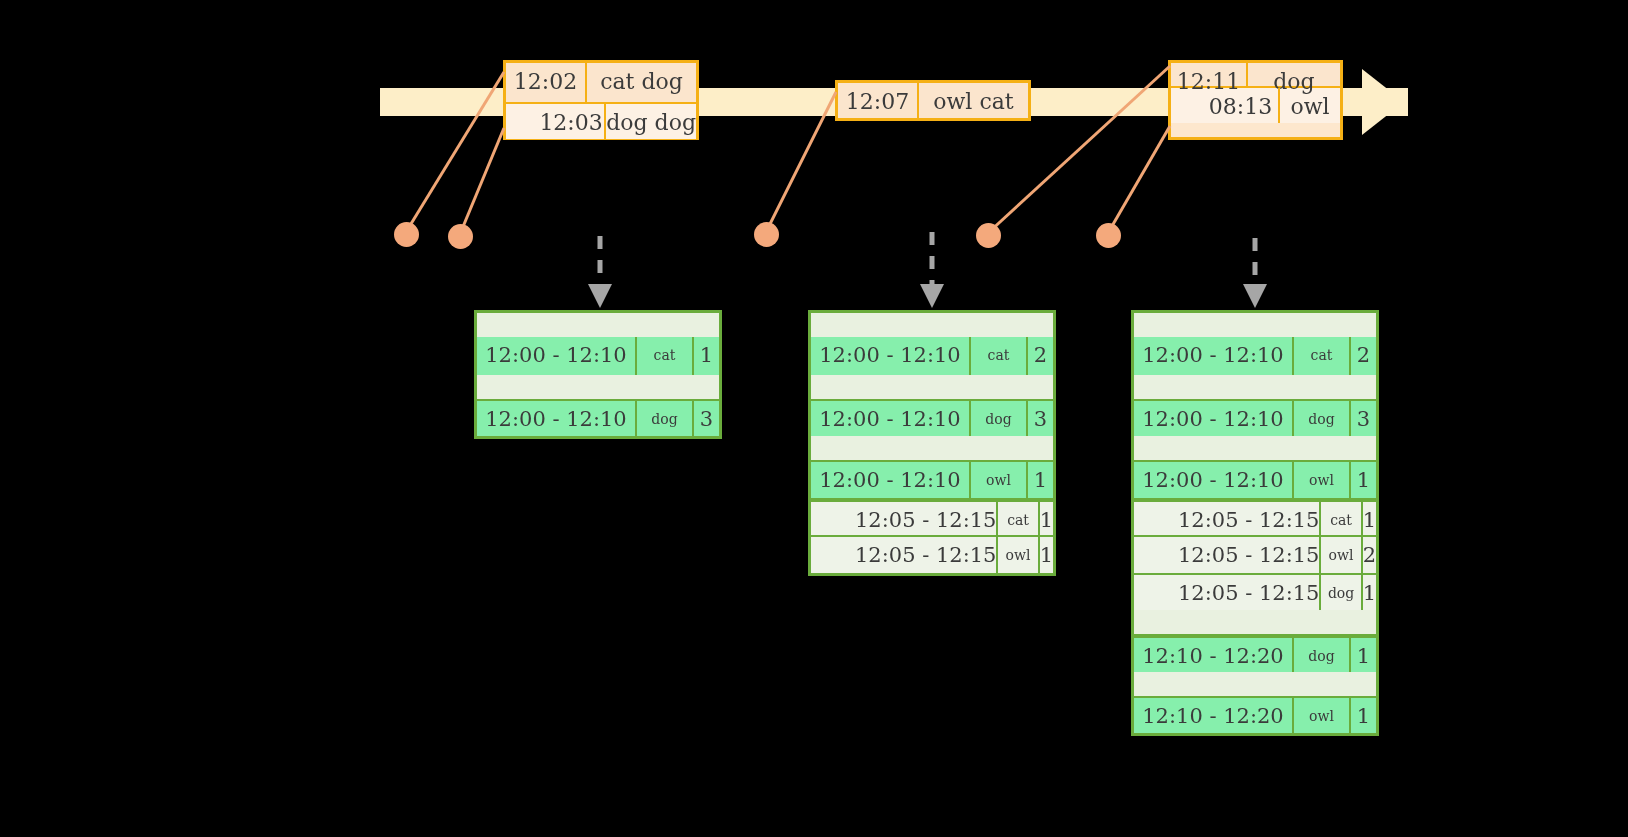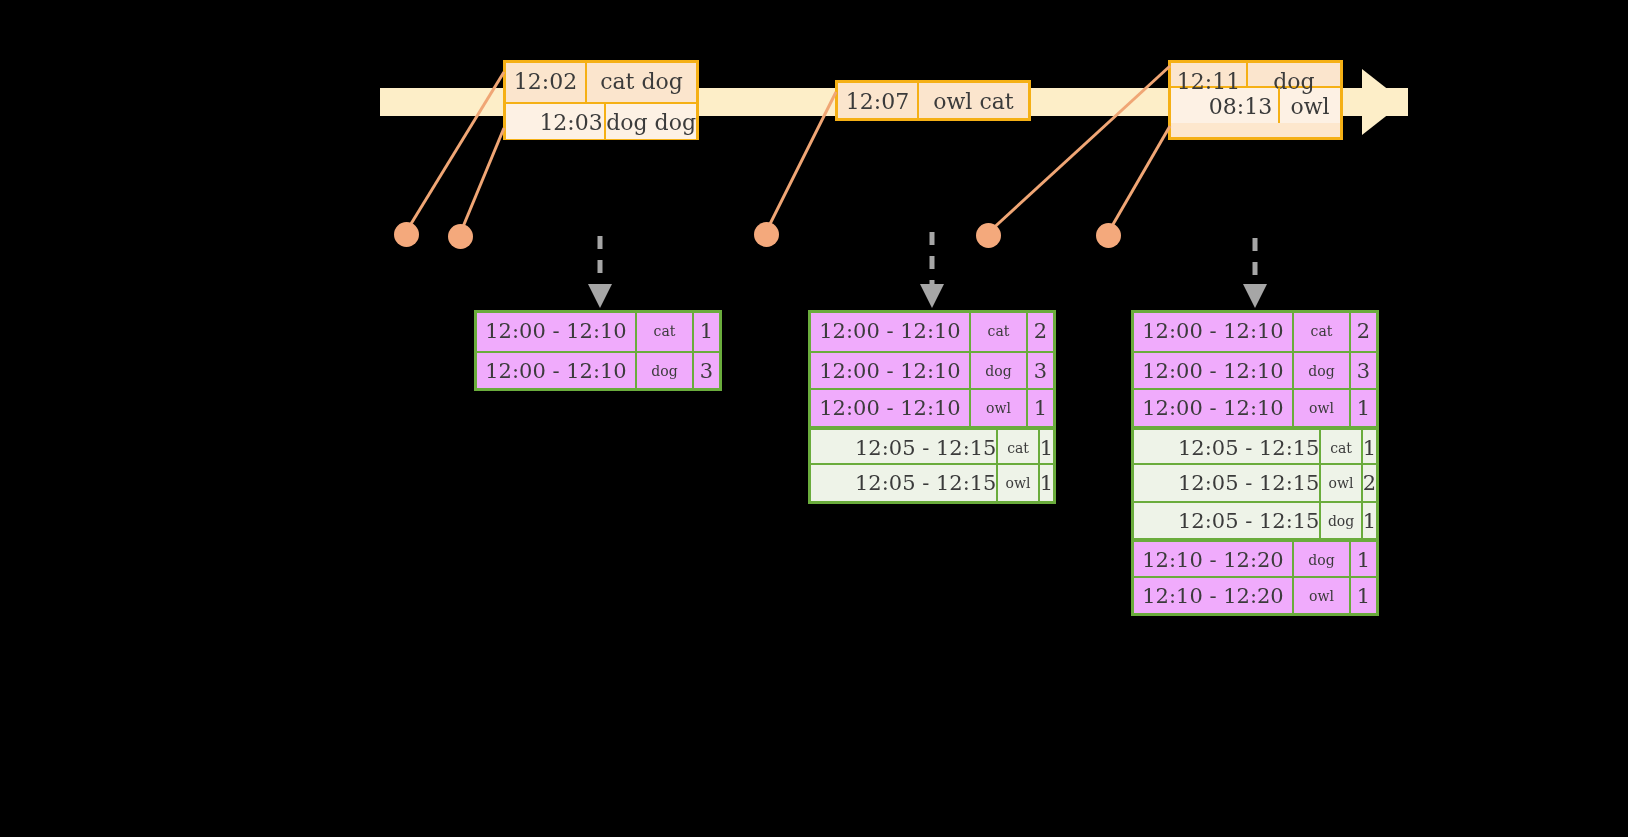--- a/index.html
+++ b/index.html
@@ -62,21 +62,21 @@
     position:absolute;
     border:3px solid #6aac3c;
     box-sizing:border-box;
     background:#e9f1e0;
   }
   .res-row{
     display:flex;
     box-sizing:border-box;
     height:37.5px;
   }
-  .res-row.shade{background:#f0abfc;}
+  .res-row.shade{background:#86efac;margin-top:24px;}
   .res-row.plain{background:#eef3e8;padding-left:44px;}
   .res-row + .res-row{border-top:2px solid #6aac3c;}
   .res-row.newgroup{border-top:4px solid #6aac3c;}
   .res-win{
     box-sizing:border-box;
     text-align:center;
     color:#3b3b3b;
     font-size:21px;
     line-height:37px;
     border-right:2px solid #6aac3c;

